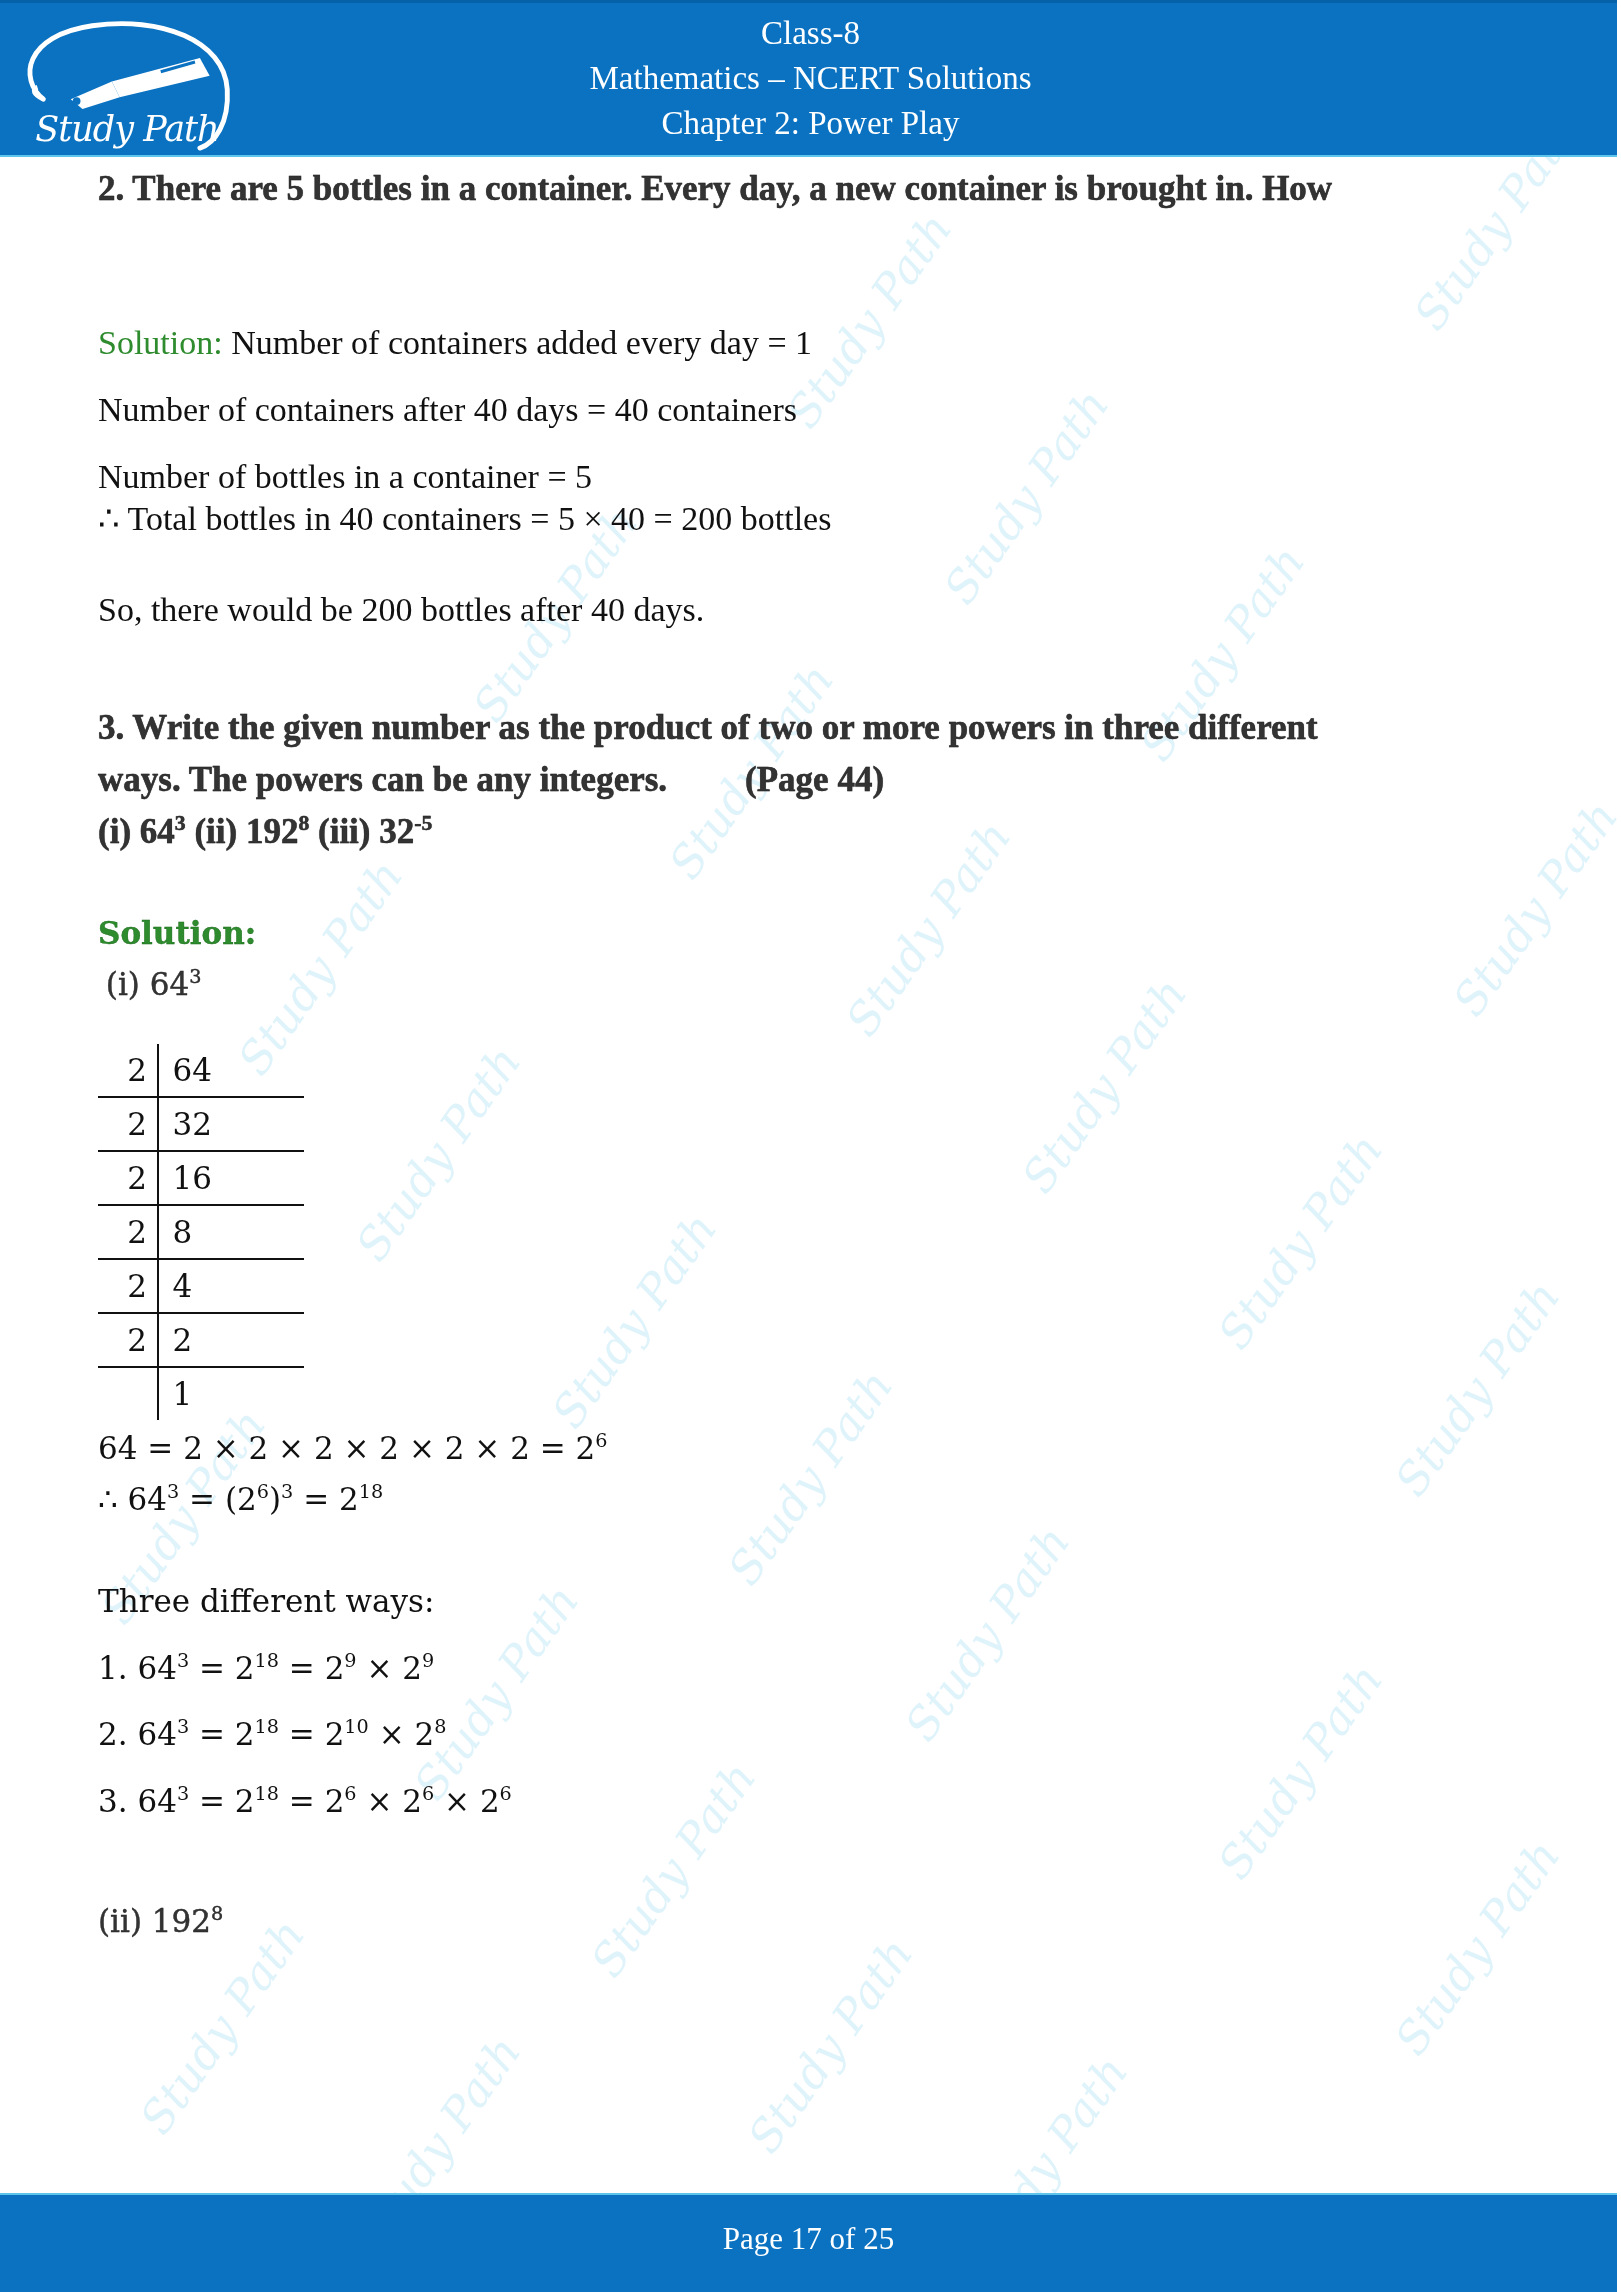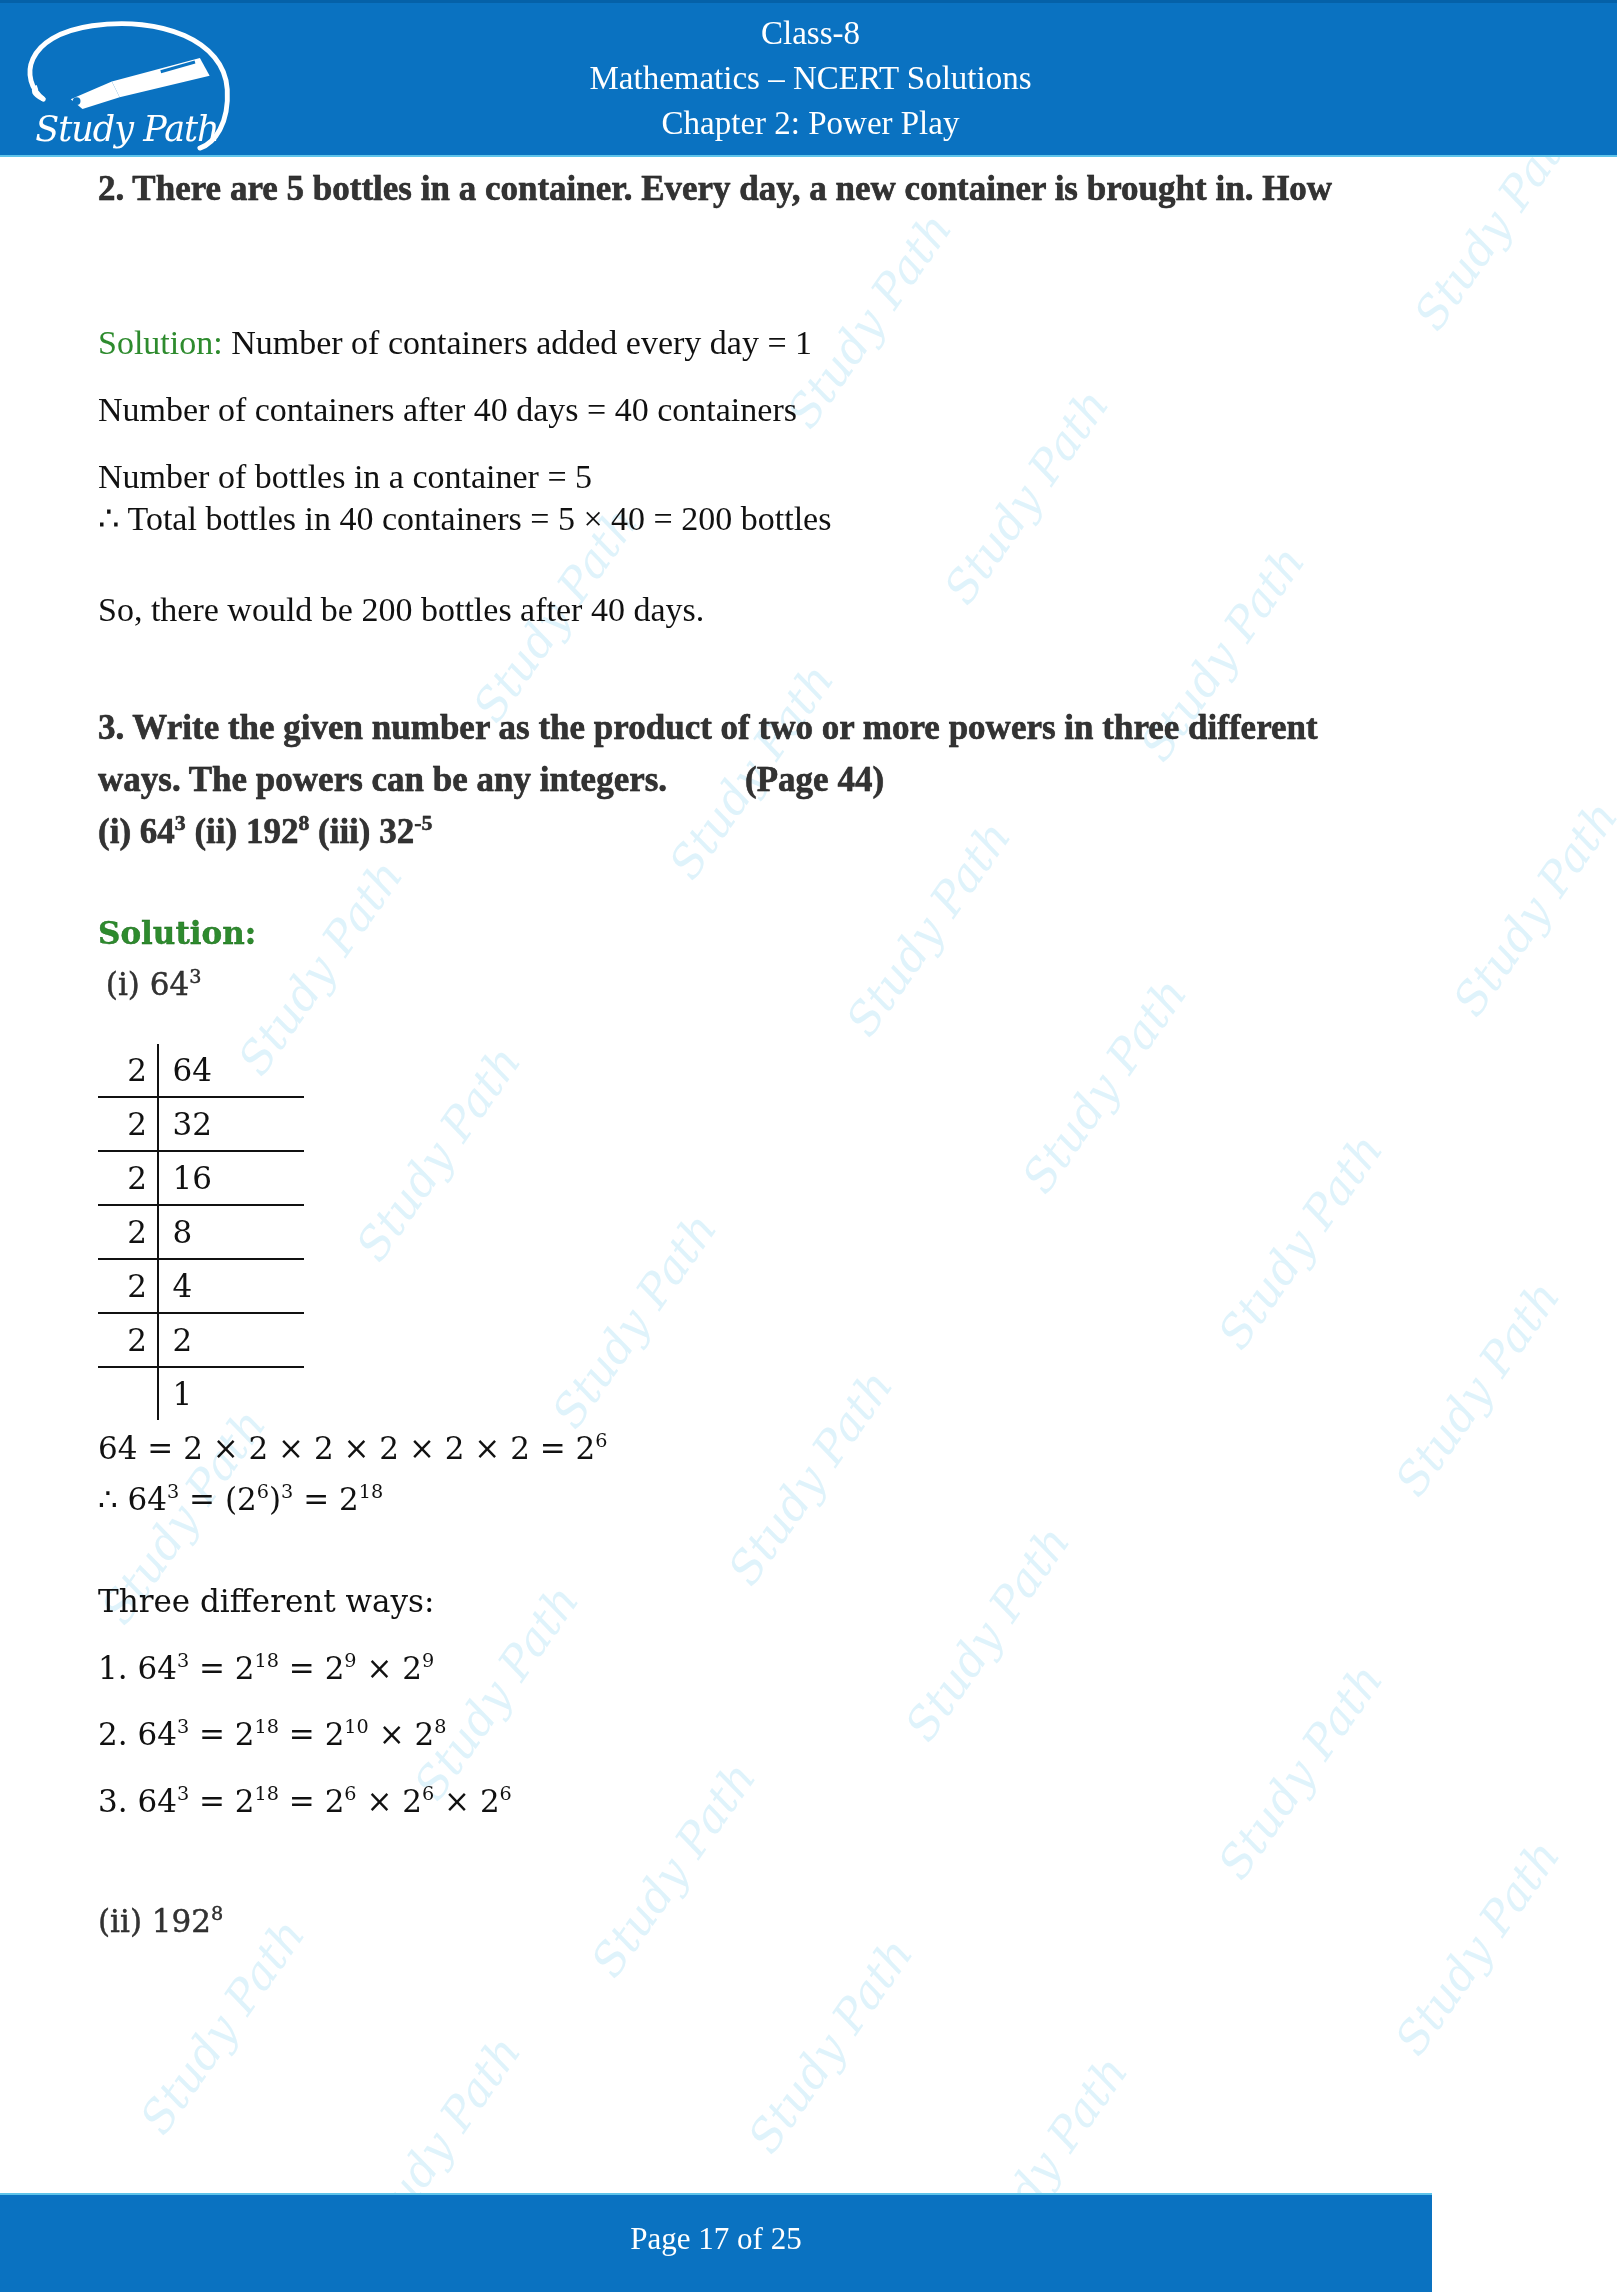--- a/index.html
+++ b/index.html
@@ -21,21 +21,21 @@
       color: #ffffff; font-family: "Liberation Serif", serif;
       font-size: 33px; line-height: 45px;
     }
     .logo { position: absolute; left: 13.7px; top: 7.8px; width: 225px; height: 145px; }
     .logo-text {
       position: absolute; left: 21.6px; top: 98px; color: #fff;
       font-family: "DejaVu Serif", serif; font-style: italic; font-size: 35px;
       letter-spacing: -1px;
     }
     .footer {
-      position: absolute; left: 0; top: 2193px; width: 1432px; height: 100px;
+      position: absolute; left: 0; top: 2193px; width: 1617px; height: 100px;
       background: #0a72c1; border-top: 2.9px solid #5ec4ea; box-sizing: border-box;
       text-align: center; color: #fff; font-family: "Liberation Serif", serif;
       font-size: 31px; line-height: 88px;
     }
     .content { position: absolute; left: 98px; top: 0; width: 1372px; }
     .q {
       position: absolute; left: 0; font-family: "Liberation Serif", serif;
       font-weight: bold; font-size: 35px; line-height: 52px; color: #333;
       text-shadow: 0 0 1px #777;
       -webkit-text-stroke: 0.4px #222;

